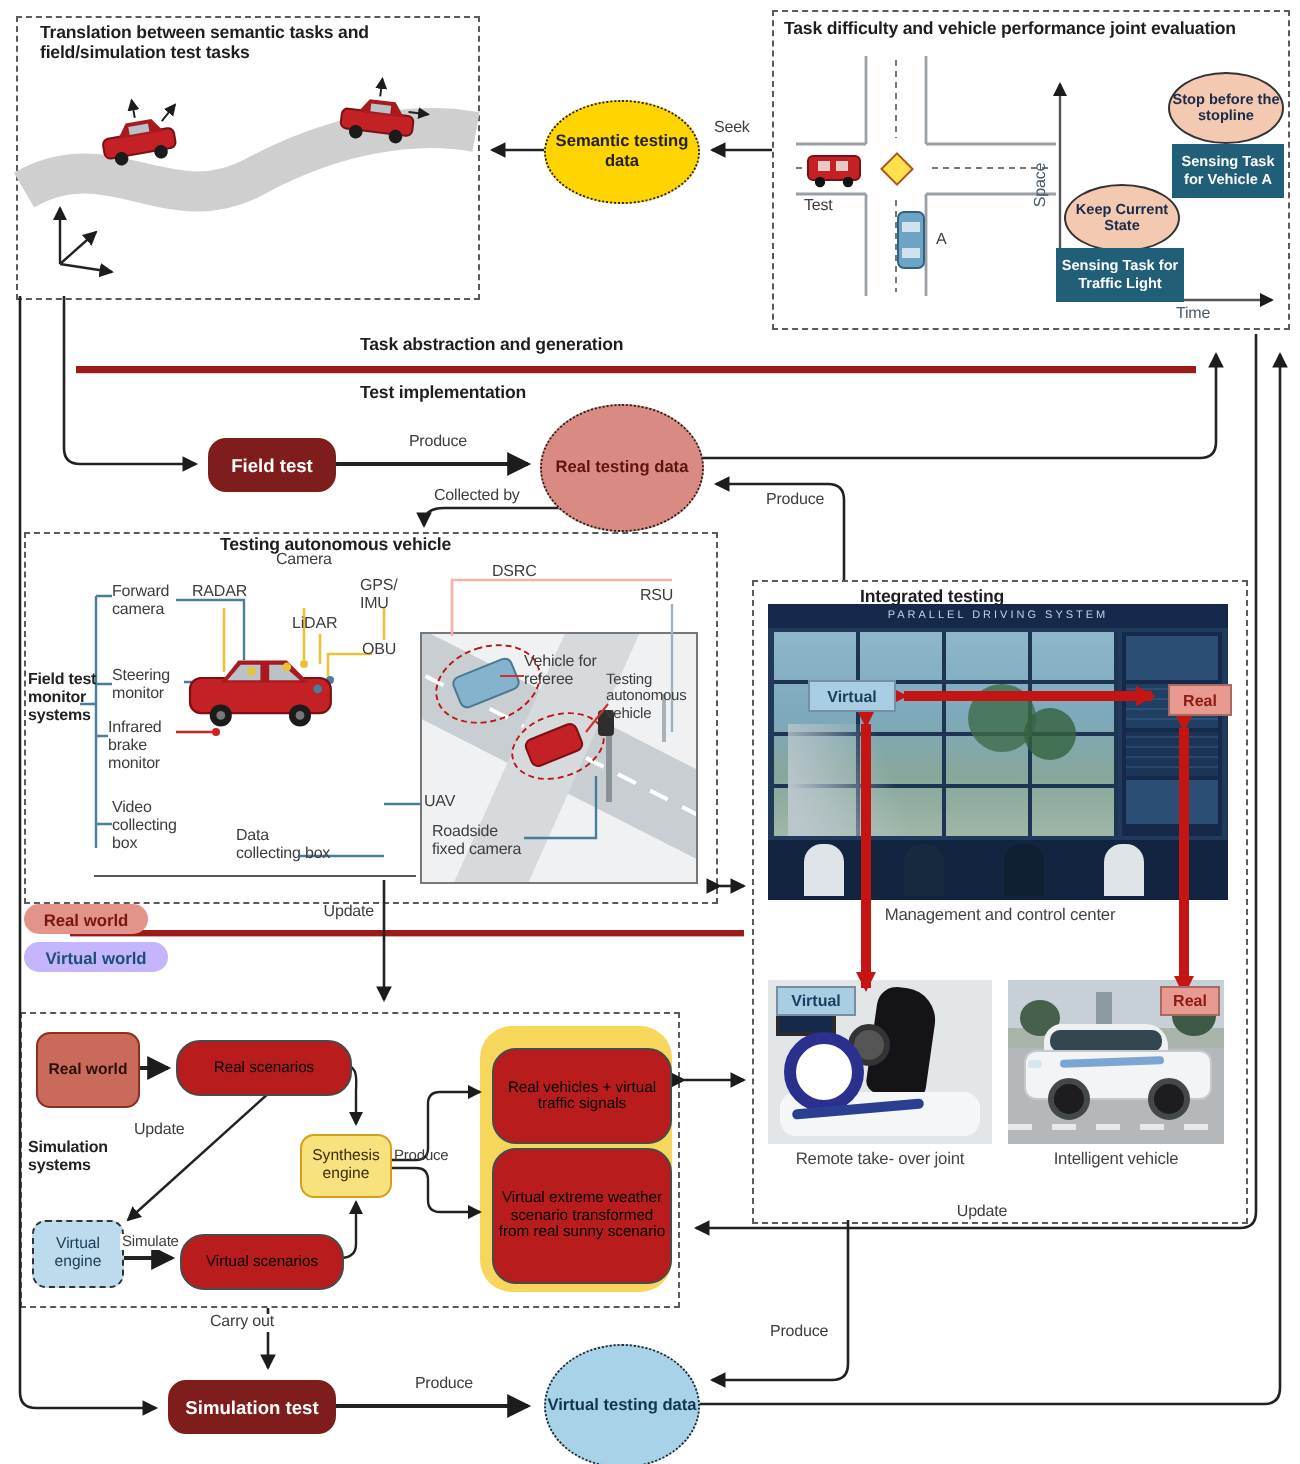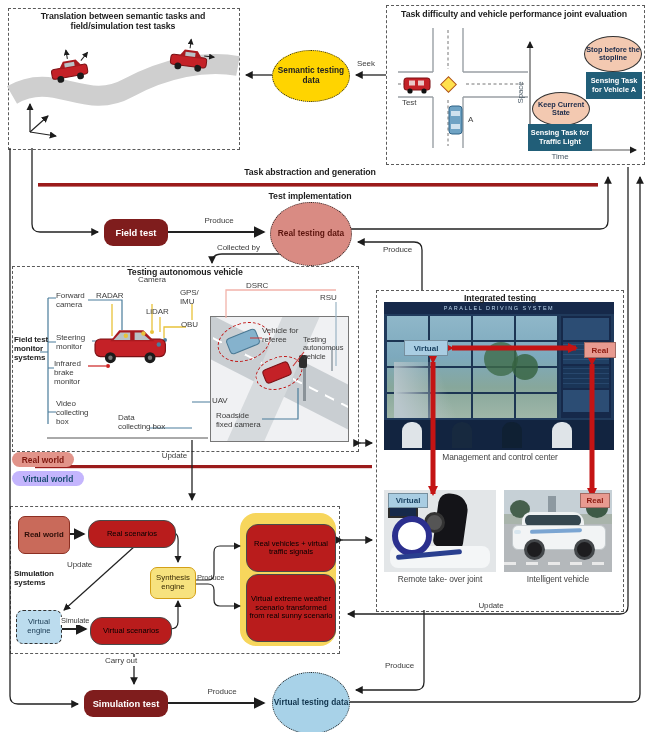--- a/index.html
+++ b/index.html
@@ -2,21 +2,21 @@
 <html><head>
 <meta charset="utf-8">
 <style>
   html,body{margin:0;padding:0;background:#fff}
   #stage{position:relative;width:650px;height:732px;background:#fff;
          font-family:"Liberation Sans",sans-serif;overflow:hidden}
   .abs{position:absolute}
   .dbox{position:absolute;border:1.2px dashed #5a5a5a;z-index:1}
   .lbl{position:absolute;font-size:8px;line-height:1.12;color:#3d3d3d;letter-spacing:-0.1px;z-index:6}
   .b{font-weight:bold}.c{text-align:center}
-  .title{font-size:8.8px;font-weight:bold;color:#1e1e1e;text-align:center}
+  .title{font-size:8.8px;font-weight:bold;color:#1e1e1e;text-align:left}
   .flowlbl{background:#fff;padding:0 1px}
   .node{position:absolute;display:flex;align-items:center;justify-content:center;text-align:center;z-index:6}
   .blacknode{background:#7f1d1d;color:#fff;border-radius:9px;font-weight:bold;font-size:9.3px}
   .ellipse{border-radius:50%;border:1.6px dotted #222;font-weight:bold;font-size:8.3px;line-height:1.15}
   .roundbox{background:#b91c1c;border:1.3px solid #4a4a4a;border-radius:12px;font-size:7.6px;line-height:1.12;padding:1px 2px}
   .tag{position:absolute;display:flex;align-items:center;justify-content:center;font-weight:bold;
        font-size:8px;border:1px solid rgba(0,0,0,.3);z-index:6}
   .photo{position:absolute;z-index:2;overflow:hidden}
   .person{position:absolute;bottom:2px;width:20px;height:26px;border-radius:9px 9px 0 0}
 </style>
@@ -231,21 +231,21 @@
 
   <div class="lbl title" style="left:20px;top:12px;width:206px">Translation between semantic tasks and field/simulation test tasks</div>
   <div class="lbl title" style="left:392px;top:10px;width:244px">Task difficulty and vehicle performance joint evaluation</div>
 
   <div class="node ellipse" style="left:272px;top:50px;width:76px;height:50px;background:#ffd400;color:#222">Semantic testing data</div>
   <div class="lbl flowlbl" style="left:356px;top:60px;width:26px">Seek</div>
 
   <div class="lbl" style="left:402px;top:99px;width:30px">Test</div>
   <div class="lbl" style="left:468px;top:116px;width:14px">A</div>
   <div class="lbl" style="left:501px;top:88px;width:40px;text-align:center;color:#4a5a66;transform:rotate(-90deg)">Space</div>
-  <div class="lbl" style="left:540px;top:153px;width:40px;text-align:center;color:#4a5a66">Time</div>
+  <div class="lbl" style="left:588px;top:153px;width:40px;color:#4a5a66">Time</div>
   <div class="node" style="left:584px;top:36px;width:56px;height:34px;border-radius:50%;background:#f3c9b1;border:1.3px solid #333;font-size:7.3px;font-weight:bold;color:#1a2a4a;line-height:1.1">Stop before the stopline</div>
   <div class="node" style="left:586px;top:72px;width:56px;height:27px;background:#215e78;color:#fff;font-size:7.3px;font-weight:bold;line-height:1.1">Sensing Task for Vehicle A</div>
   <div class="node" style="left:532px;top:92px;width:56px;height:32px;border-radius:50%;background:#f3c9b1;border:1.3px solid #333;font-size:7.3px;font-weight:bold;color:#1a2a4a;line-height:1.1">Keep Current State</div>
   <div class="node" style="left:528px;top:124px;width:64px;height:27px;background:#215e78;color:#fff;font-size:7.3px;font-weight:bold;line-height:1.1">Sensing Task for Traffic Light</div>
 
   <div class="lbl title" style="left:180px;top:168px;width:260px">Task abstraction and generation</div>
   <div class="lbl title" style="left:180px;top:192px;width:260px">Test implementation</div>
 
   <div class="node blacknode" style="left:104px;top:219px;width:64px;height:27px">Field test</div>
   <div class="lbl flowlbl c" style="left:190px;top:217px;width:56px">Produce</div>

